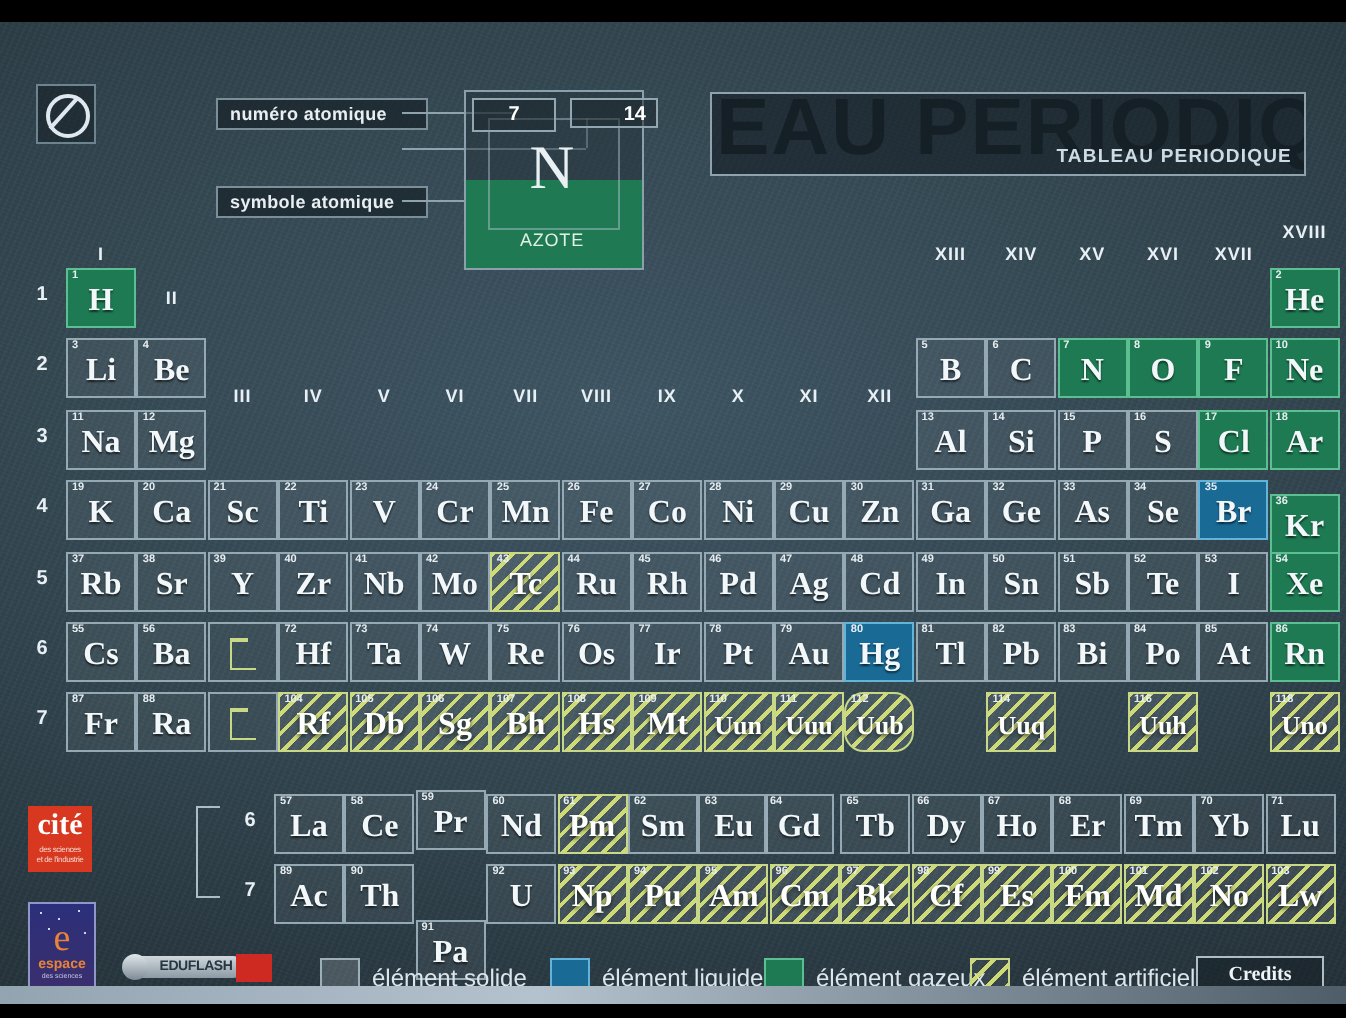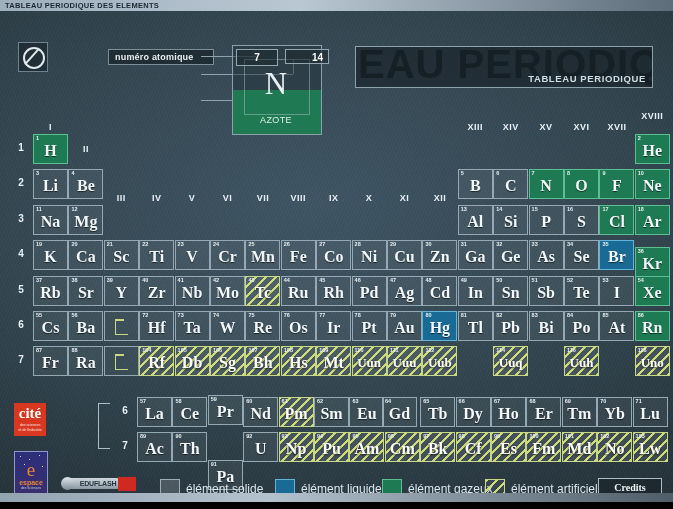--- a/index.html
+++ b/index.html
@@ -134,32 +134,30 @@
   .lg-label{position:absolute;top:3px;font-size:12px;color:#dbe5eb;white-space:nowrap;}
   #credits{position:absolute;left:438px;top:-1px;width:62px;height:17px;border:1px solid #aebdc6;
     background:rgba(22,32,39,.55);color:#eef4f7;font-size:10px;font-weight:bold;text-align:center;
     line-height:17px;font-family:"Liberation Serif",serif;}
 </style>
 </head>
 <body>
 
 <div id="app">
 
-  <div id="titlebar">
-    <div id="titlebar-text">TABLEAU PERIODIQUE DES ELEMENTS</div>
-  </div>
 
   <div id="stage">
 
     <div id="noicon">
       <div class="circ"></div>
       <div class="slash"></div>
     </div>
 
     <div class="callout" style="left:108px;top:38px;width:92px;">numéro atomique</div>
+    <div class="callout" style="left:108px;top:82px;width:92px;">symbole atomique</div>
 
     <div class="leader" style="left:201px;top:45px;width:55px;"></div>
     <div class="leader" style="left:201px;top:63px;width:92px;"></div>
     <div class="leader-v" style="left:293px;top:48px;height:15px;"></div>
     <div class="leader" style="left:201px;top:89px;width:40px;"></div>
 
     <div id="example">
       <div class="greenfill"></div>
     </div>
     <div id="ex-inner"></div>
@@ -497,21 +495,21 @@
           <span class="sym">Mt</span>
         </div>
         <div class="cell artificial" style="left: 351.6px; top: 335.4px;">
           <span class="z">110</span>
           <span class="sym" style="font-size: 13px;">Uun</span>
         </div>
         <div class="cell artificial" style="left: 387px; top: 335.4px;">
           <span class="z">111</span>
           <span class="sym" style="font-size: 13px;">Uuu</span>
         </div>
-        <div class="cell artificial" style="left: 422.4px; top: 335.4px;">
+        <div class="cell artificial" style="left: 422.4px; top: 335.4px; border-radius: 10px;">
           <span class="z">112</span>
           <span class="sym" style="font-size: 13px;">Uub</span>
         </div>
         <div class="cell artificial" style="left: 493.2px; top: 335.4px;">
           <span class="z">114</span>
           <span class="sym" style="font-size: 13px;">Uuq</span>
         </div>
         <div class="cell artificial" style="left: 564px; top: 335.4px;">
           <span class="z">116</span>
           <span class="sym" style="font-size: 13px;">Uuh</span>

